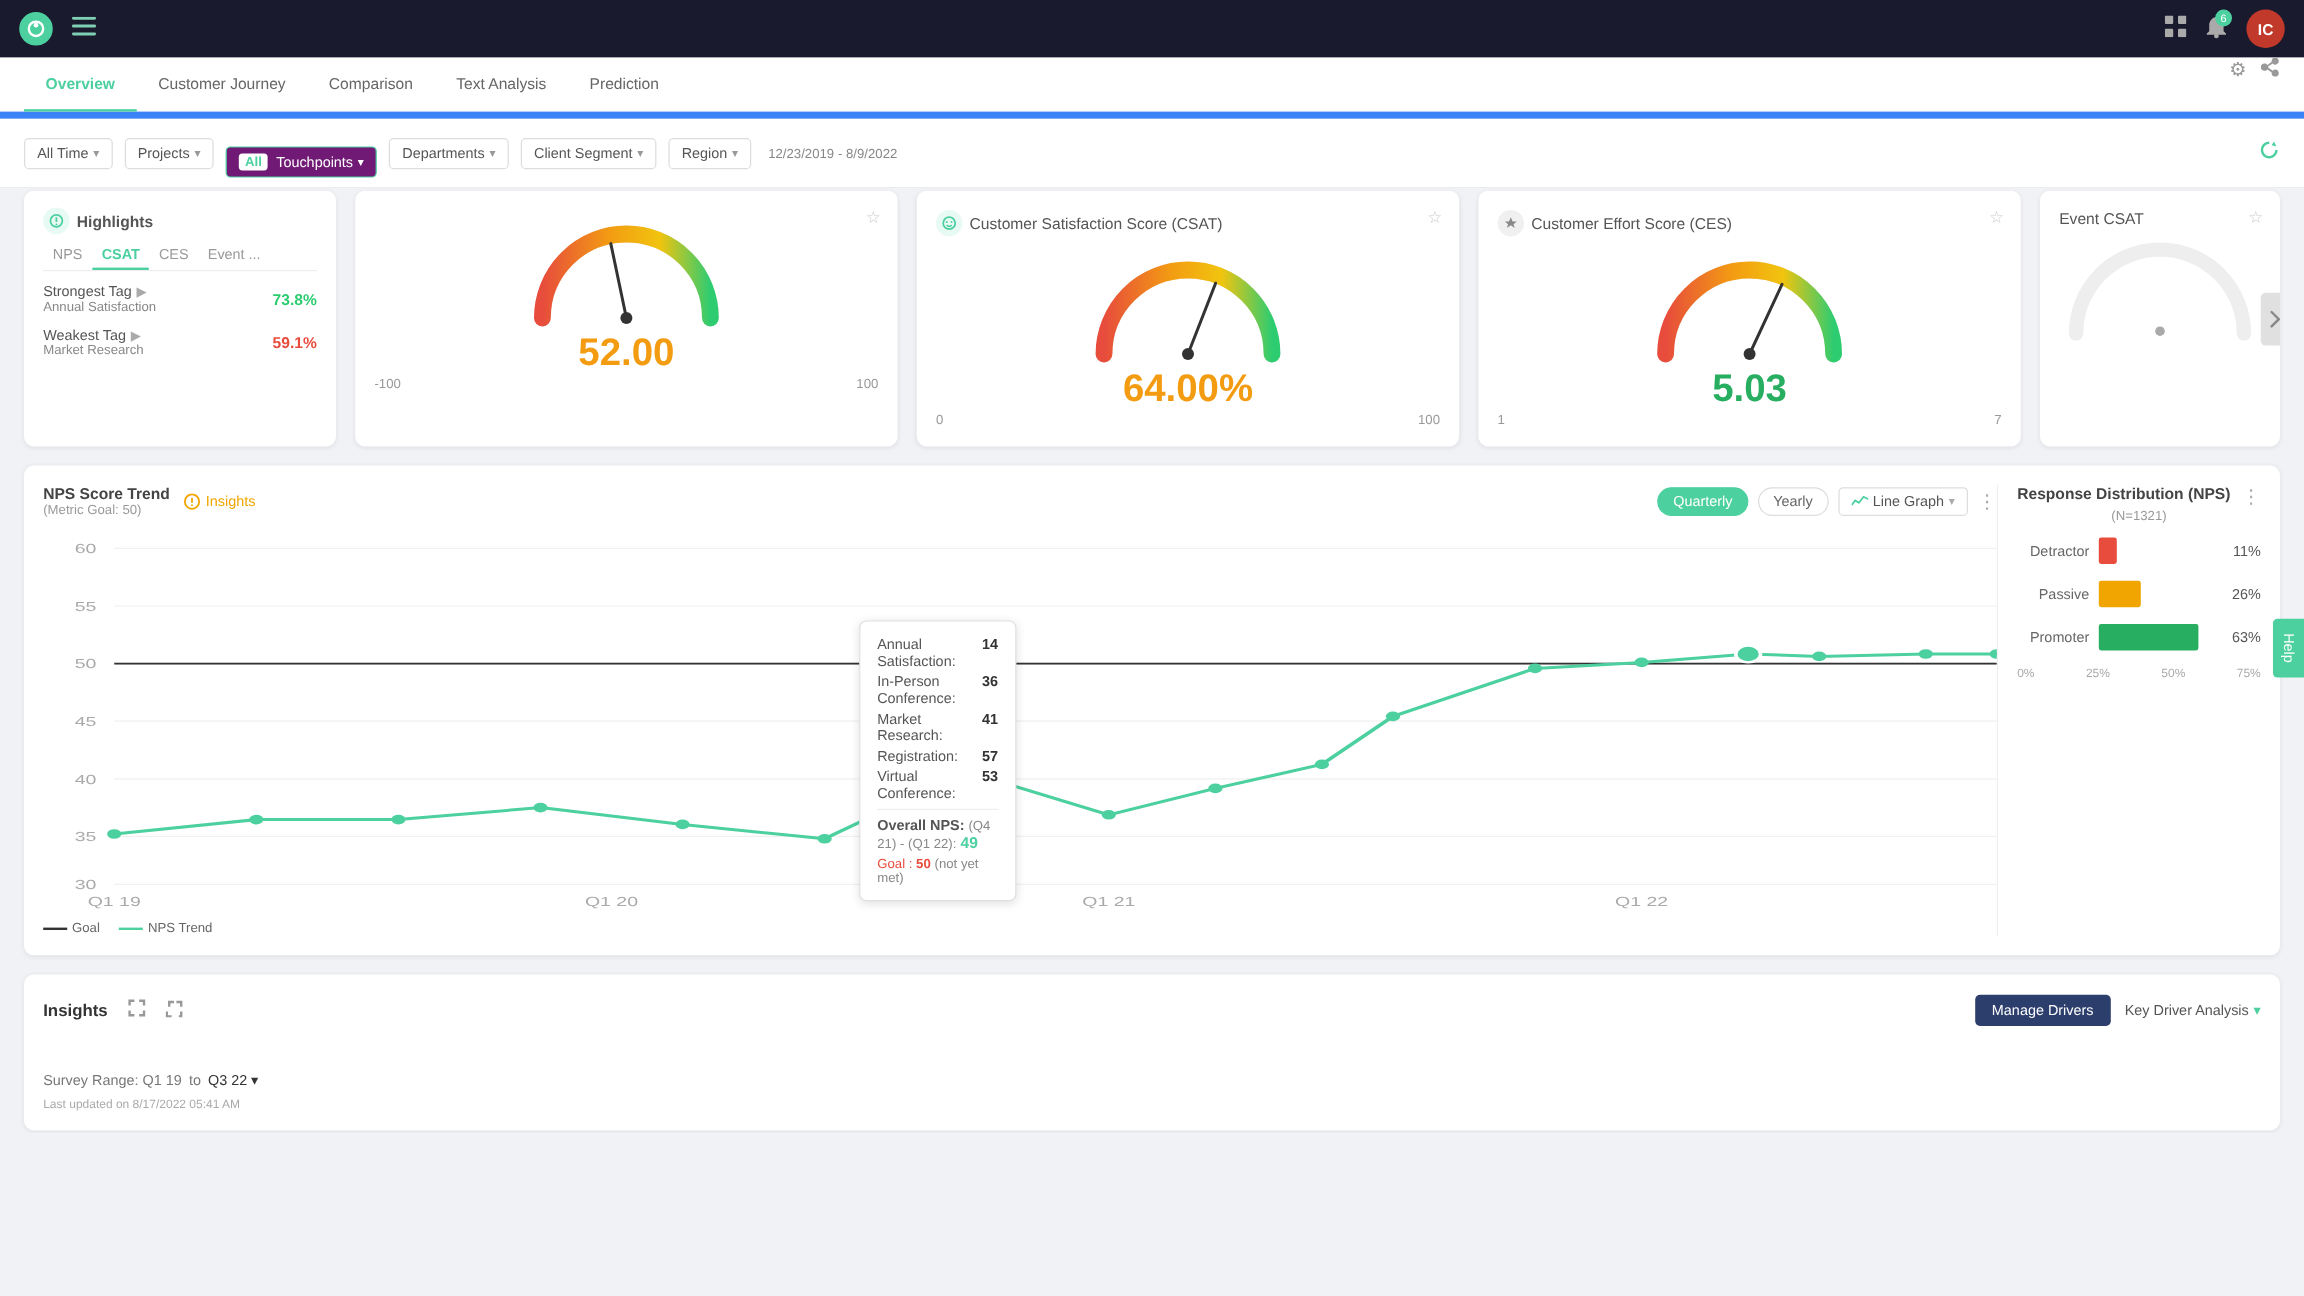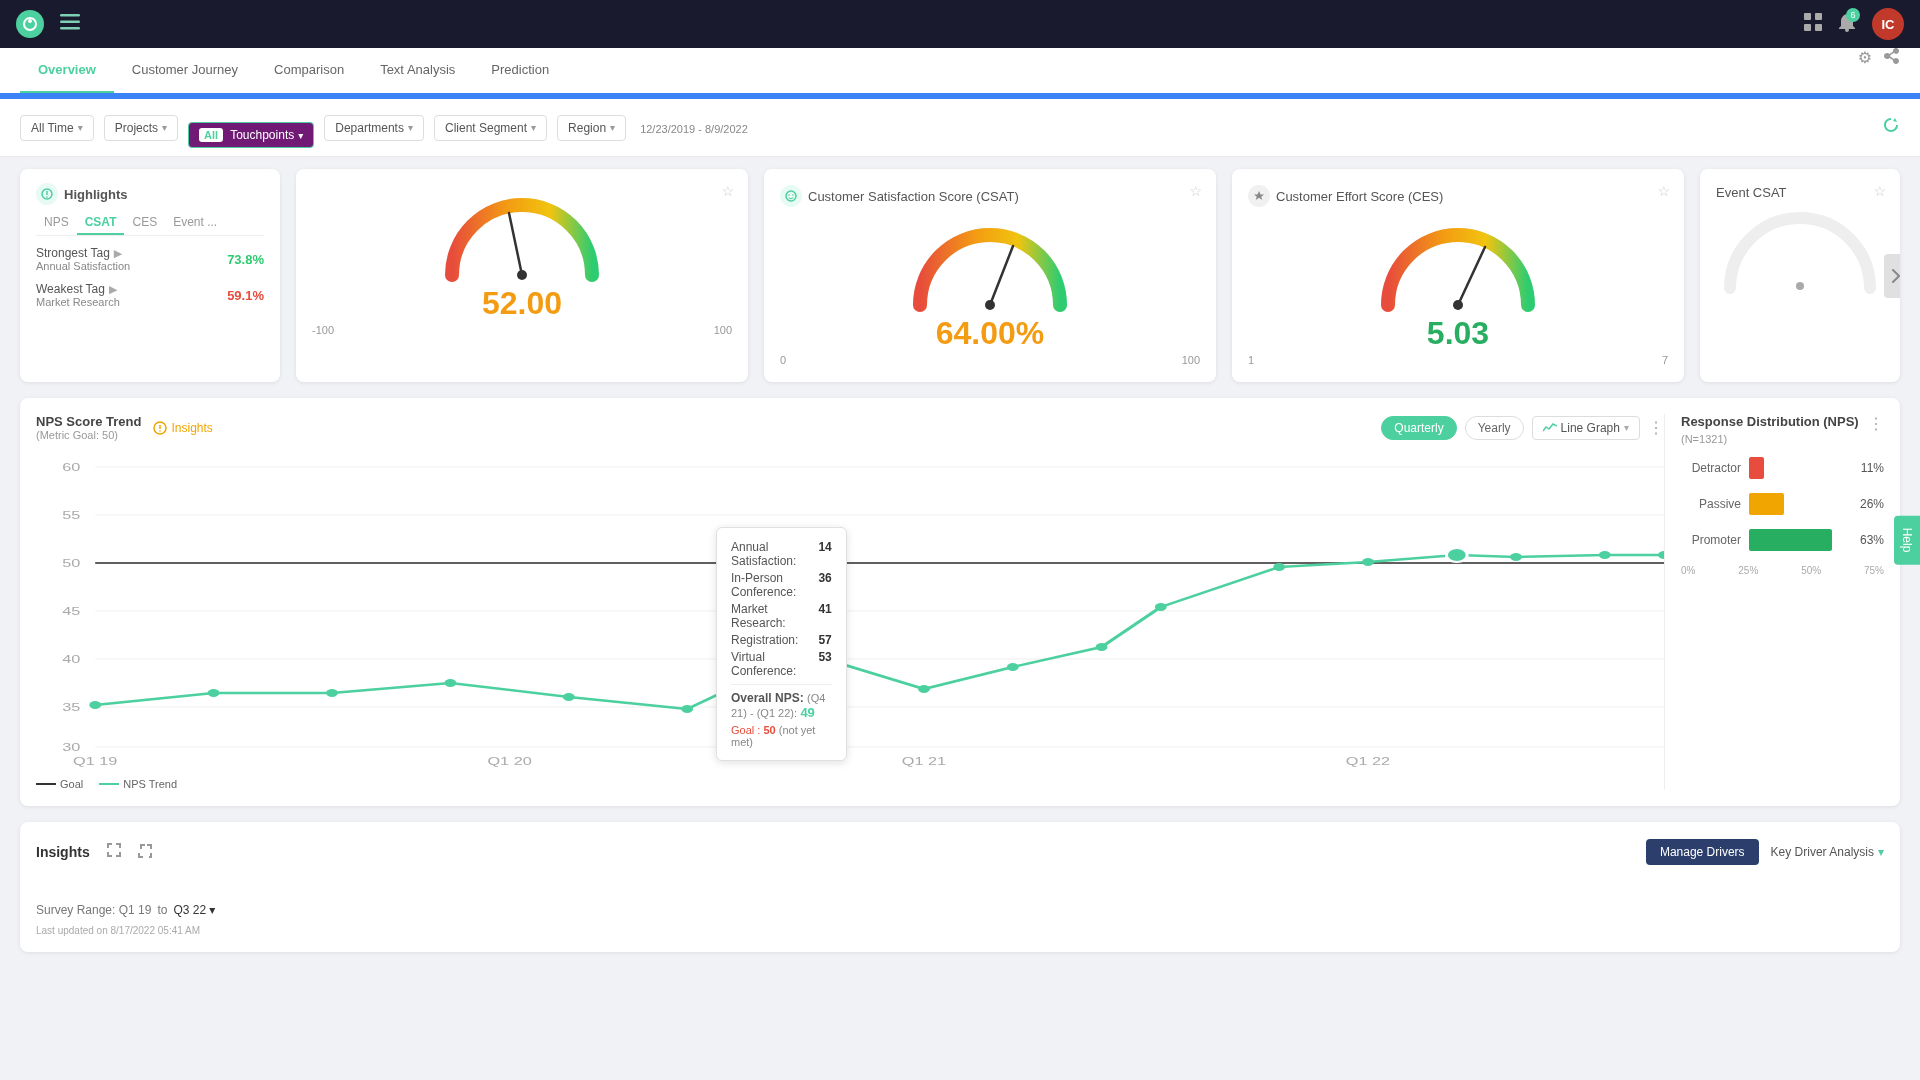--- a/index.html
+++ b/index.html
@@ -26,21 +26,21 @@
     
     .filter-bar { background: white; padding: 8px 20px; border-bottom: 1px solid #e8e8e8; display: flex; align-items: center; gap: 10px; }
     .filter-btn { border: 1px solid #ddd; border-radius: 4px; padding: 5px 10px; font-size: 12px; background: white; cursor: pointer; display: flex; align-items: center; gap: 4px; color: #555; }
     .filter-btn.active-filter { background: #701a75; color: white; border-color: #4dd0a0; margin-top: 15px; }
     .filter-btn .arrow { font-size: 10px; color: #999; }
     .filter-btn.active-filter .arrow { color: white; }
     .date-range { font-size: 11px; color: #888; padding: 2px 0 0 4px; }
     .refresh-btn { margin-left: auto; color: #4dd0a0; font-size: 18px; cursor: pointer; }
 
     
-    .main { padding: 12px 20px; background: #f0f2f5; }
+    .main { padding: 2px 20px; background: #f0f2f5; }
 
     
     .score-cards { display: flex; gap: 16px; margin-bottom: 16px; }
     .score-card { background: white; border-radius: 8px; padding: 16px; flex: 1; box-shadow: 0 1px 4px rgba(0,0,0,0.08); position: relative; min-width: 0; }
     .score-card-header { display: flex; align-items: center; gap: 6px; margin-bottom: 8px; }
     .score-card-title { font-size: 13px; color: #555; font-weight: 500; }
     .score-card-star { position: absolute; top: 14px; right: 14px; color: #ccc; font-size: 14px; cursor: pointer; }
 
     
     .highlights-card { background: white; border-radius: 8px; padding: 14px 16px; flex: 0 0 260px; box-shadow: 0 1px 4px rgba(0,0,0,0.08); }
@@ -90,21 +90,21 @@
     .tooltip-val { font-weight: 700; color: #333; }
     .tooltip-divider { border: none; border-top: 1px solid #eee; margin: 6px 0; }
     .tooltip-nps-label { color: #555; font-weight: 600; }
     .tooltip-nps-range { color: #888; font-size: 11px; }
     .tooltip-nps-val { color: #4dd0a0; font-weight: 700; font-size: 13px; }
     .tooltip-goal { color: #555; font-size: 11px; }
     .tooltip-goal span { color: #e74c3c; font-weight: 400; }
 
     
     .dist-title { font-size: 13px; font-weight: 600; color: #444; margin-bottom: 4px; }
-    .dist-count { font-size: 11px; color: #999; text-align: left; margin-bottom: 12px; }
+    .dist-count { font-size: 11px; color: #999; text-align: center; margin-bottom: 12px; }
     .dist-row { display: flex; align-items: center; gap: 8px; margin-bottom: 14px; }
     .dist-label { font-size: 12px; color: #666; width: 60px; text-align: right; flex-shrink: 0; }
     .dist-bar-wrap { flex: 1; }
     .dist-bar { height: 22px; border-radius: 2px; }
     .dist-bar.red { background: #e74c3c; }
     .dist-bar.orange { background: #f0a500; }
     .dist-bar.green { background: #27ae60; }
     .dist-pct { font-size: 12px; color: #555; font-weight: 500; margin-left: 4px; white-space: nowrap; }
     .dist-axis { display: flex; justify-content: space-between; font-size: 10px; color: #aaa; margin-top: 4px; }
 

